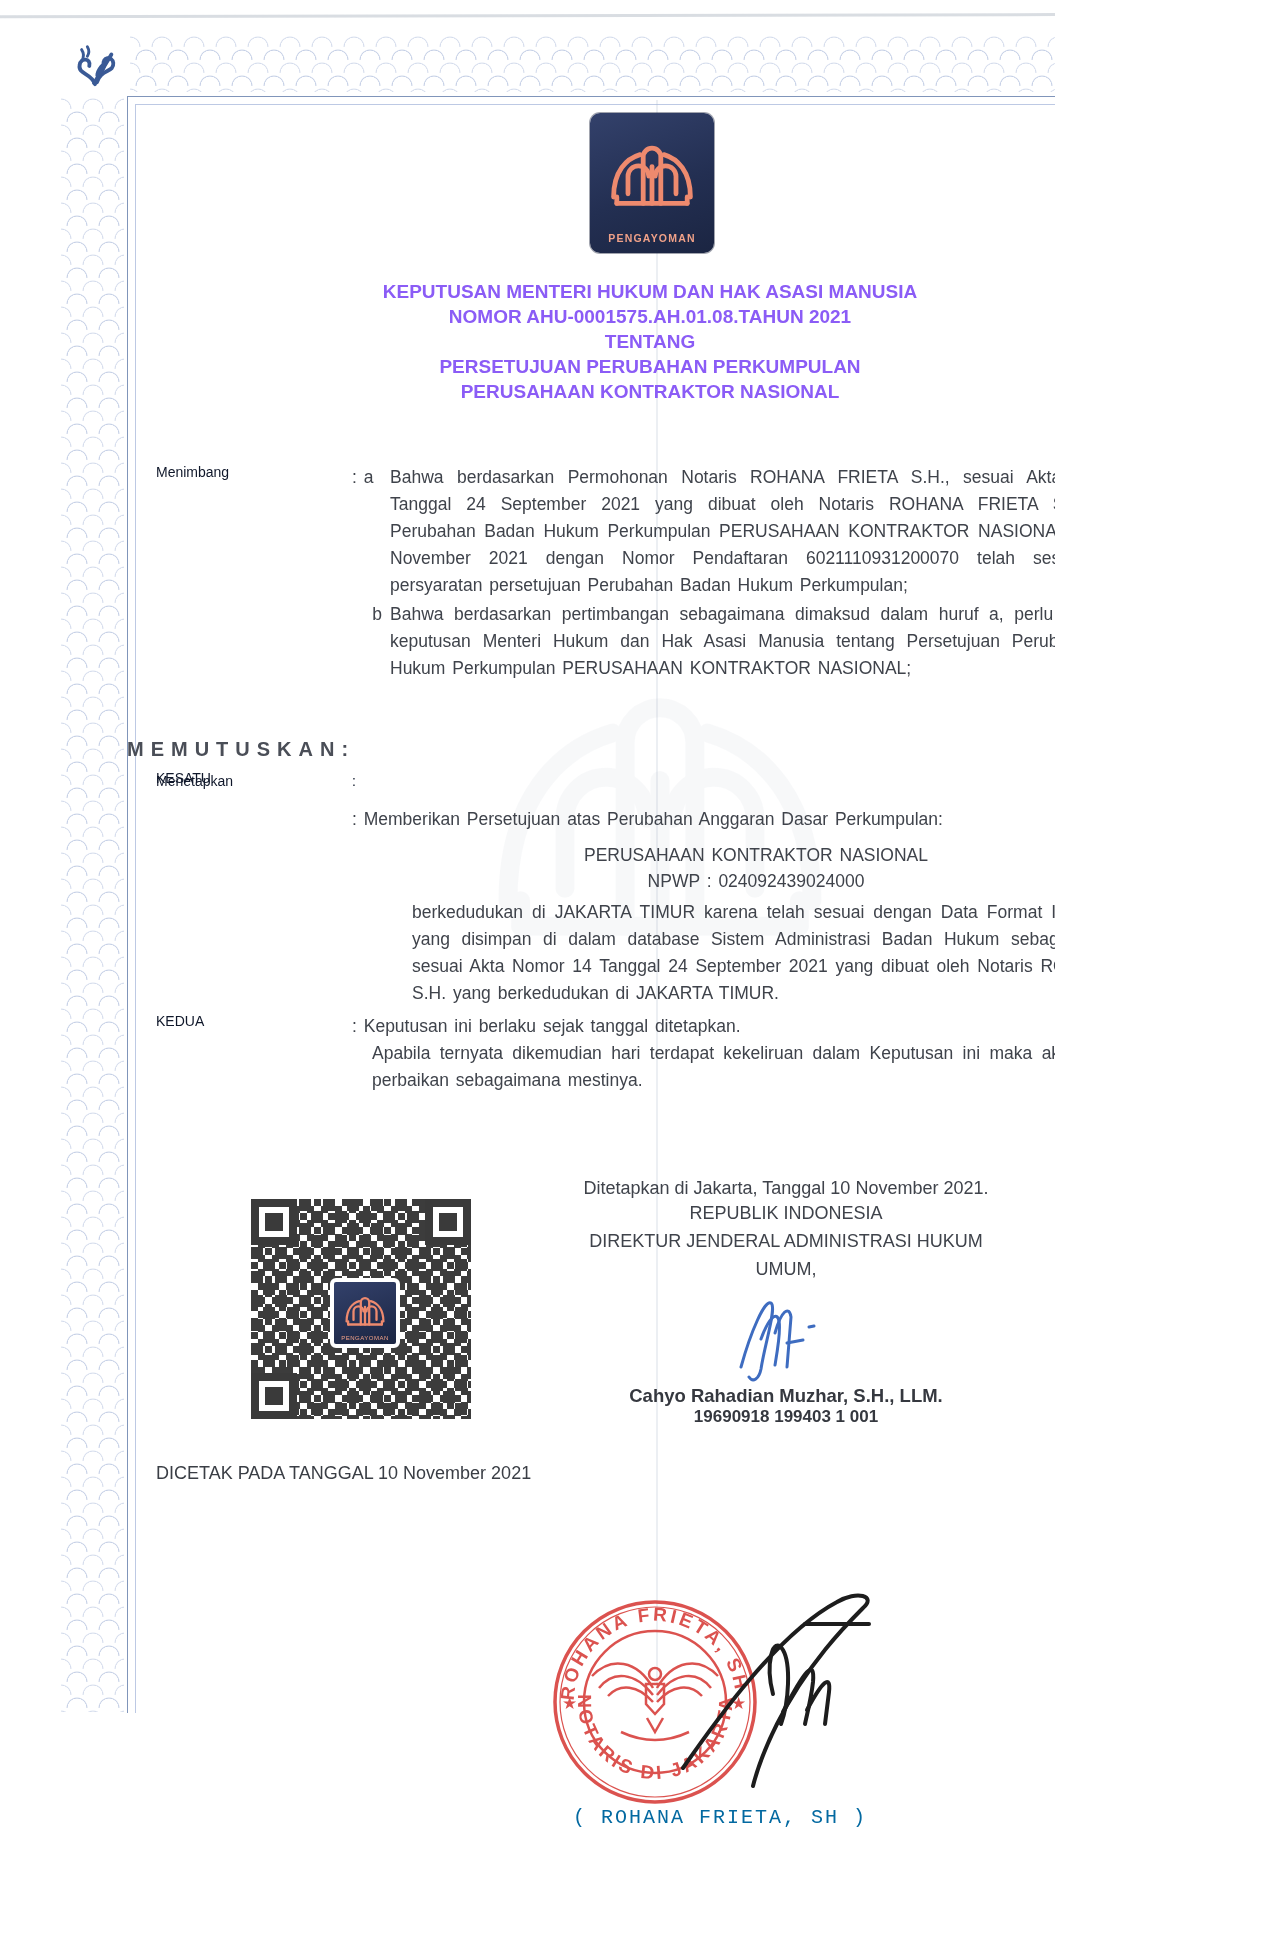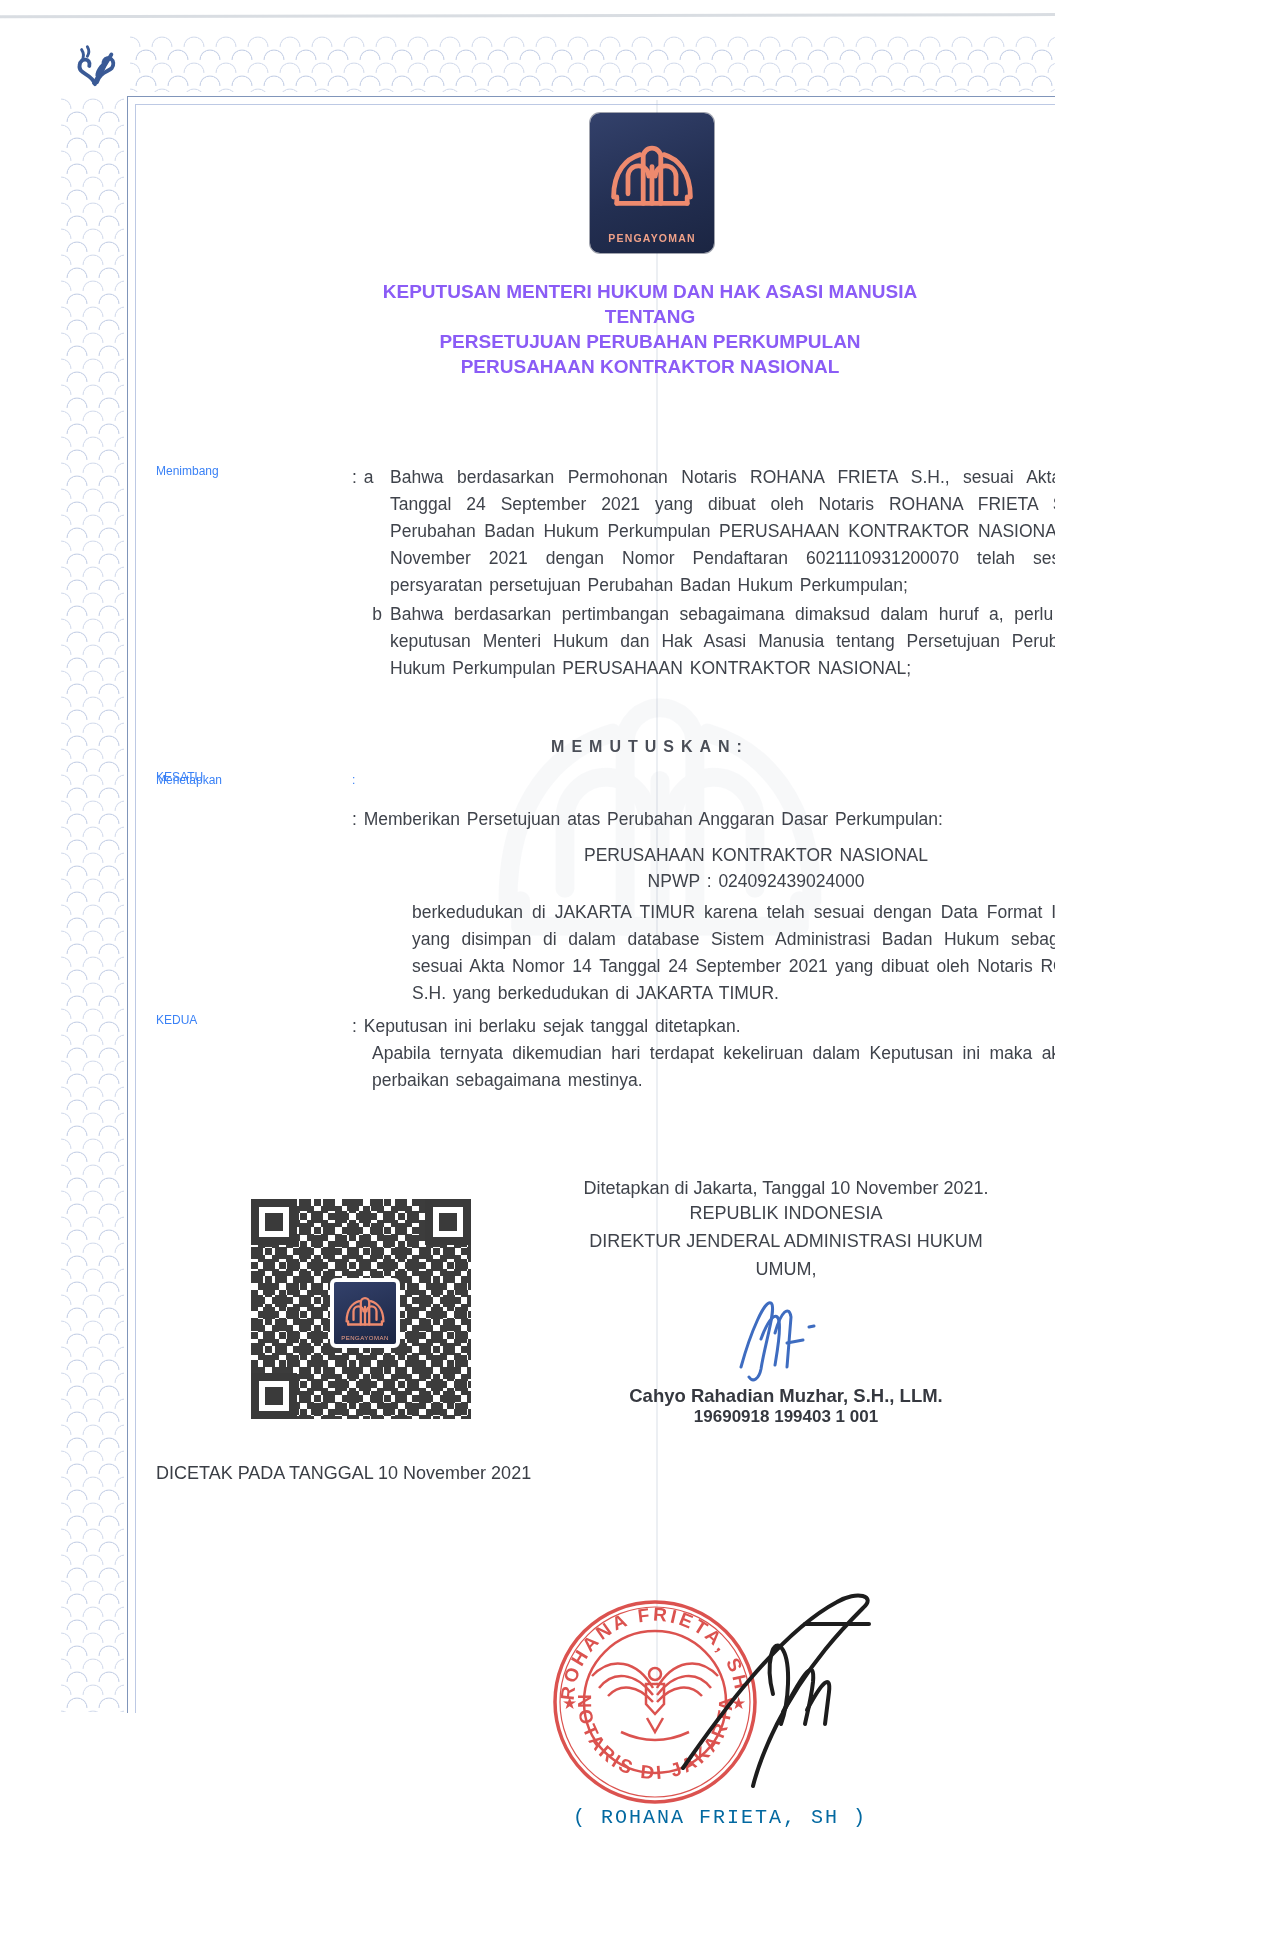--- a/index.html
+++ b/index.html
@@ -37,29 +37,29 @@
   .logo .emblem{position:absolute;left:14px;top:10px;width:96px;height:92px;color:#ee8a6e;}
   .logo .caption{position:absolute;left:0;right:0;bottom:9px;text-align:center;
         font-size:10.5px;letter-spacing:1.2px;color:#f0a188;font-weight:bold;}
 
   .watermark{left:470px;top:600px;width:380px;height:380px;color:#8e99ad;opacity:.06;}
 
   
   .title{left:127px;top:279px;width:1046px;text-align:center;font-weight:bold;
          font-size:19px;line-height:25px;color:#8b5cf6;}
   .body-text{font-size:17.5px;line-height:27px;color:#3f434b;word-spacing:2px;}
-  .label{font-size:12px;color:#3b82f6;}
+  .label{font-size:14px;color:#0f172a;}
   .para{text-align:justify;text-align-last:left;}
   .item{display:flex;align-items:flex-start;}
   .item .marker{flex:0 0 38px;text-align:left;}
   .item .marker.right{text-align:right;padding-right:8px;flex-basis:30px;}
   .item .ptext{flex:1 1 auto;}
 
-  .memutuskan{left:127px;top:738px;width:1046px;text-align:center;font-weight:bold;
-              font-size:16px;letter-spacing:7px;color:#4a4e57;}
+  .memutuskan{left:127px;top:738px;width:1046px;font-weight:bold;
+              font-size:20px;letter-spacing:7px;color:#4a4e57;}
   .centercol{text-align:center;}
 
   .sig-block{left:560px;top:1178px;width:452px;text-align:center;}
   .sig-placed{font-size:18px;}
   .sig-line{font-size:18px;line-height:28px;}
   .sig-ink{display:block;margin:4px auto 2px auto;width:150px;height:96px;}
   .sig-name{font-size:18.5px;font-weight:bold;color:#35383f;}
   .sig-nip{font-size:17px;font-weight:bold;color:#35383f;}
 
   
@@ -140,20 +140,21 @@
 
   <div class="abs logo">
     <svg class="emblem" viewBox="0 0 120 110">
         <use href="#emblem"></use>
       </svg>
     <div class="caption">PENGAYOMAN</div>
   </div>
 
   <div class="abs title">
     <div>KEPUTUSAN MENTERI HUKUM DAN HAK ASASI MANUSIA</div>
+    <div>NOMOR AHU-0001575.AH.01.08.TAHUN 2021</div>
     <div>TENTANG</div>
     <div>PERSETUJUAN PERUBAHAN PERKUMPULAN</div>
     <div>PERUSAHAAN KONTRAKTOR NASIONAL</div>
   </div>
 
   <div class="abs label" style="left:156px;top:464px;">Menimbang</div>
 
   <div class="abs body-text item" style="left:352px;top:464px;width:808px;">
     <div class="marker">: a</div>
     <div class="ptext para">Bahwa berdasarkan Permohonan Notaris ROHANA FRIETA S.H., sesuai Akta Nomor 14 Tanggal 24 September 2021 yang dibuat oleh Notaris ROHANA FRIETA S.H. tentang Perubahan Badan Hukum Perkumpulan PERUSAHAAN KONTRAKTOR NASIONAL tanggal 09 November 2021 dengan Nomor Pendaftaran 6021110931200070 telah sesuai dengan persyaratan persetujuan Perubahan Badan Hukum Perkumpulan;</div>

